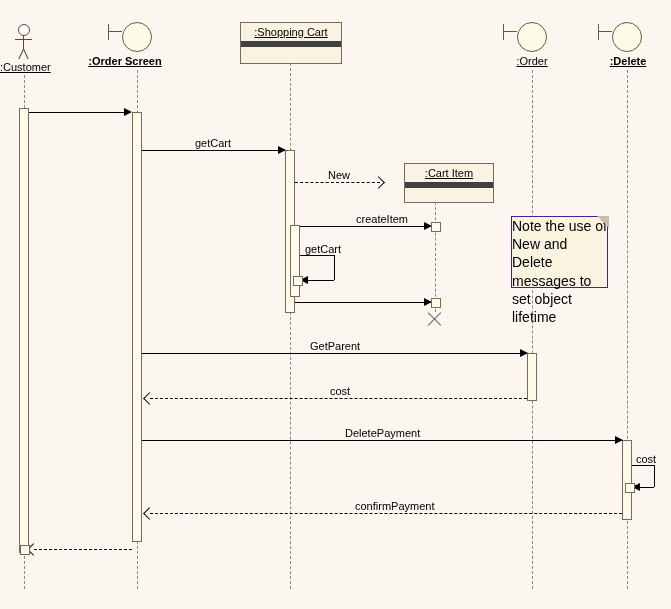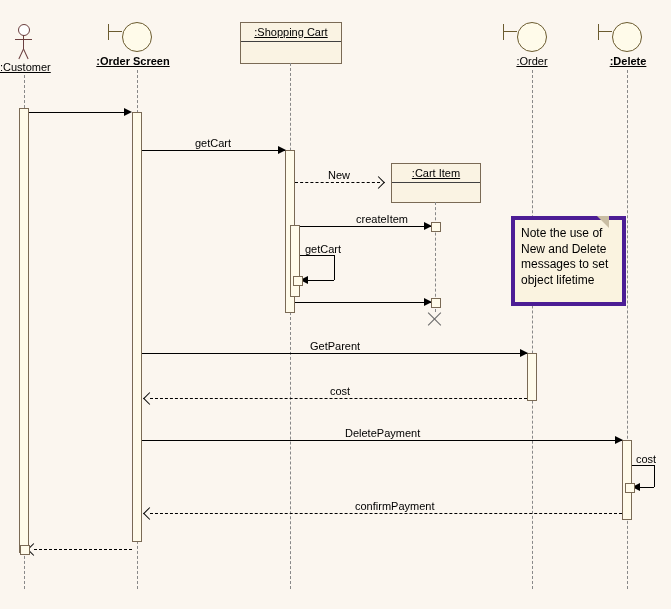--- a/index.html
+++ b/index.html
@@ -7,31 +7,31 @@
 .canvas{position:relative;width:671px;height:609px}
 .lifeline-label{position:absolute;text-align:center;text-decoration:underline}
 .actor-head{position:absolute;border:1px solid #6b3f3f;border-radius:50%;background:#fff}
 .actor-body{position:absolute;background:#6b3f3f}
 .actor-arm{position:absolute;background:#6b3f3f;height:1px}
 .actor-leg{position:absolute;width:1px;background:#6b3f3f;transform-origin:top center}
 .boundary-circle{position:absolute;width:28px;height:28px;border:1px solid #6b5b2f;border-radius:50%;background:#FFFBEA}
 .boundary-stem{position:absolute;width:1px;background:#6b5b2f}
 .boundary-bar{position:absolute;height:1px;background:#6b5b2f}
 .obj-box{position:absolute;border:1px solid #7a6a55;background:#FAF3E3}
-.obj-box .hdr{border-bottom:1px solid #404040;padding:3px 6px;text-align:center;text-decoration:underline}
+.obj-box .hdr{border-bottom:6px solid #404040;padding:3px 6px;text-align:center;text-decoration:underline}
 .dash-v{position:absolute;width:0;border-left:1px dashed #888}
 .activation{position:absolute;width:10px;background:#FFFBEA;border:1px solid #7a6a55;box-sizing:border-box}
 .msg-line{position:absolute;height:1px;background:#000}
 .msg-dash{position:absolute;height:0;border-top:1px dashed #000}
 .arrow-r{position:absolute;width:0;height:0;border-top:4px solid transparent;border-bottom:4px solid transparent;border-left:8px solid #000}
 .arrow-l{position:absolute;width:0;height:0;border-top:4px solid transparent;border-bottom:4px solid transparent;border-right:8px solid #000}
 .arrow-open-r{position:absolute;width:8px;height:8px;border-top:1px solid #000;border-right:1px solid #000;transform:rotate(45deg)}
 .arrow-open-l{position:absolute;width:8px;height:8px;border-top:1px solid #000;border-left:1px solid #000;transform:rotate(-45deg)}
 .msg-text{position:absolute;background:transparent;white-space:nowrap}
-.note{position:absolute;background:#FAF3E0;border:4px solid #4c1d95;padding:6px;font-size:12px;line-height:1.3}
+.note{position:absolute;background:#FAF3E0;border:1px solid #4c1d95;font-size:14px;line-height:1.3}
 .note-fold{position:absolute;width:0;height:0;border-left:12px solid transparent;border-top:12px solid #c9bda3}
 .destroy{position:absolute;width:14px;height:14px}
 .destroy::before,.destroy::after{content:"";position:absolute;left:6px;top:-2px;width:1px;height:18px;background:#666}
 .destroy::before{transform:rotate(45deg)}
 .destroy::after{transform:rotate(-45deg)}
 .tiny-box{position:absolute;width:8px;height:8px;border:1px solid #7a6a55;background:#FFFBEA}
 </style>
 </head>
 <body>
 
@@ -41,41 +41,41 @@
   <div class="actor-body" style="left:23px;top:35px;width:1px;height:14px"></div>
   <div class="actor-arm" style="left:15px;top:39px;width:17px"></div>
   <div class="actor-leg" style="left:23px;top:49px;height:11px;transform:rotate(25deg)"></div>
   <div class="actor-leg" style="left:23px;top:49px;height:11px;transform:rotate(-25deg)"></div>
   <div class="lifeline-label" style="left:0px;top:61px;width:36px">:Customer</div>
   <div class="dash-v" style="left:24px;top:75px;height:514px"></div>
 
   <div class="boundary-bar" style="left:108px;top:31px;width:14px"></div>
   <div class="boundary-stem" style="left:108px;top:24px;height:16px"></div>
   <div class="boundary-circle" style="left:122px;top:22px"></div>
-  <div class="lifeline-label" style="left:96px;top:55px;width:74px;font-weight:bold">:Order Screen</div>
+  <div class="lifeline-label" style="left:88px;top:55px;width:74px;font-weight:bold">:Order Screen</div>
   <div class="dash-v" style="left:137px;top:70px;height:519px"></div>
 
   <div class="obj-box" style="left:240px;top:22px;width:100px;height:40px">
     <div class="hdr">:Shopping Cart</div>
   </div>
   <div class="dash-v" style="left:290px;top:63px;height:526px"></div>
 
   <div class="boundary-bar" style="left:503px;top:31px;width:14px"></div>
   <div class="boundary-stem" style="left:503px;top:24px;height:16px"></div>
   <div class="boundary-circle" style="left:517px;top:22px"></div>
   <div class="lifeline-label" style="left:512px;top:55px;width:40px;font-weight:normal">:Order</div>
   <div class="dash-v" style="left:532px;top:70px;height:519px"></div>
 
   <div class="boundary-bar" style="left:598px;top:31px;width:14px"></div>
   <div class="boundary-stem" style="left:598px;top:24px;height:16px"></div>
   <div class="boundary-circle" style="left:612px;top:22px"></div>
   <div class="lifeline-label" style="left:600px;top:55px;width:56px;font-weight:bold">:Delete</div>
   <div class="dash-v" style="left:627px;top:70px;height:519px"></div>
 
-  <div class="obj-box" style="left:391px;top:163px;width:88px;height:38px">
+  <div class="obj-box" style="left:404px;top:163px;width:88px;height:38px">
     <div class="hdr">:Cart Item</div>
   </div>
   <div class="dash-v" style="left:435px;top:202px;height:110px"></div>
 
   <div class="activation" style="left:19px;top:108px;height:445px"></div>
   <div class="activation" style="left:132px;top:112px;height:430px"></div>
   <div class="activation" style="left:285px;top:150px;height:163px"></div>
   <div class="activation" style="left:290px;top:225px;height:72px"></div>
   <div class="activation" style="left:527px;top:353px;height:48px"></div>
   <div class="activation" style="left:622px;top:440px;height:80px"></div>

